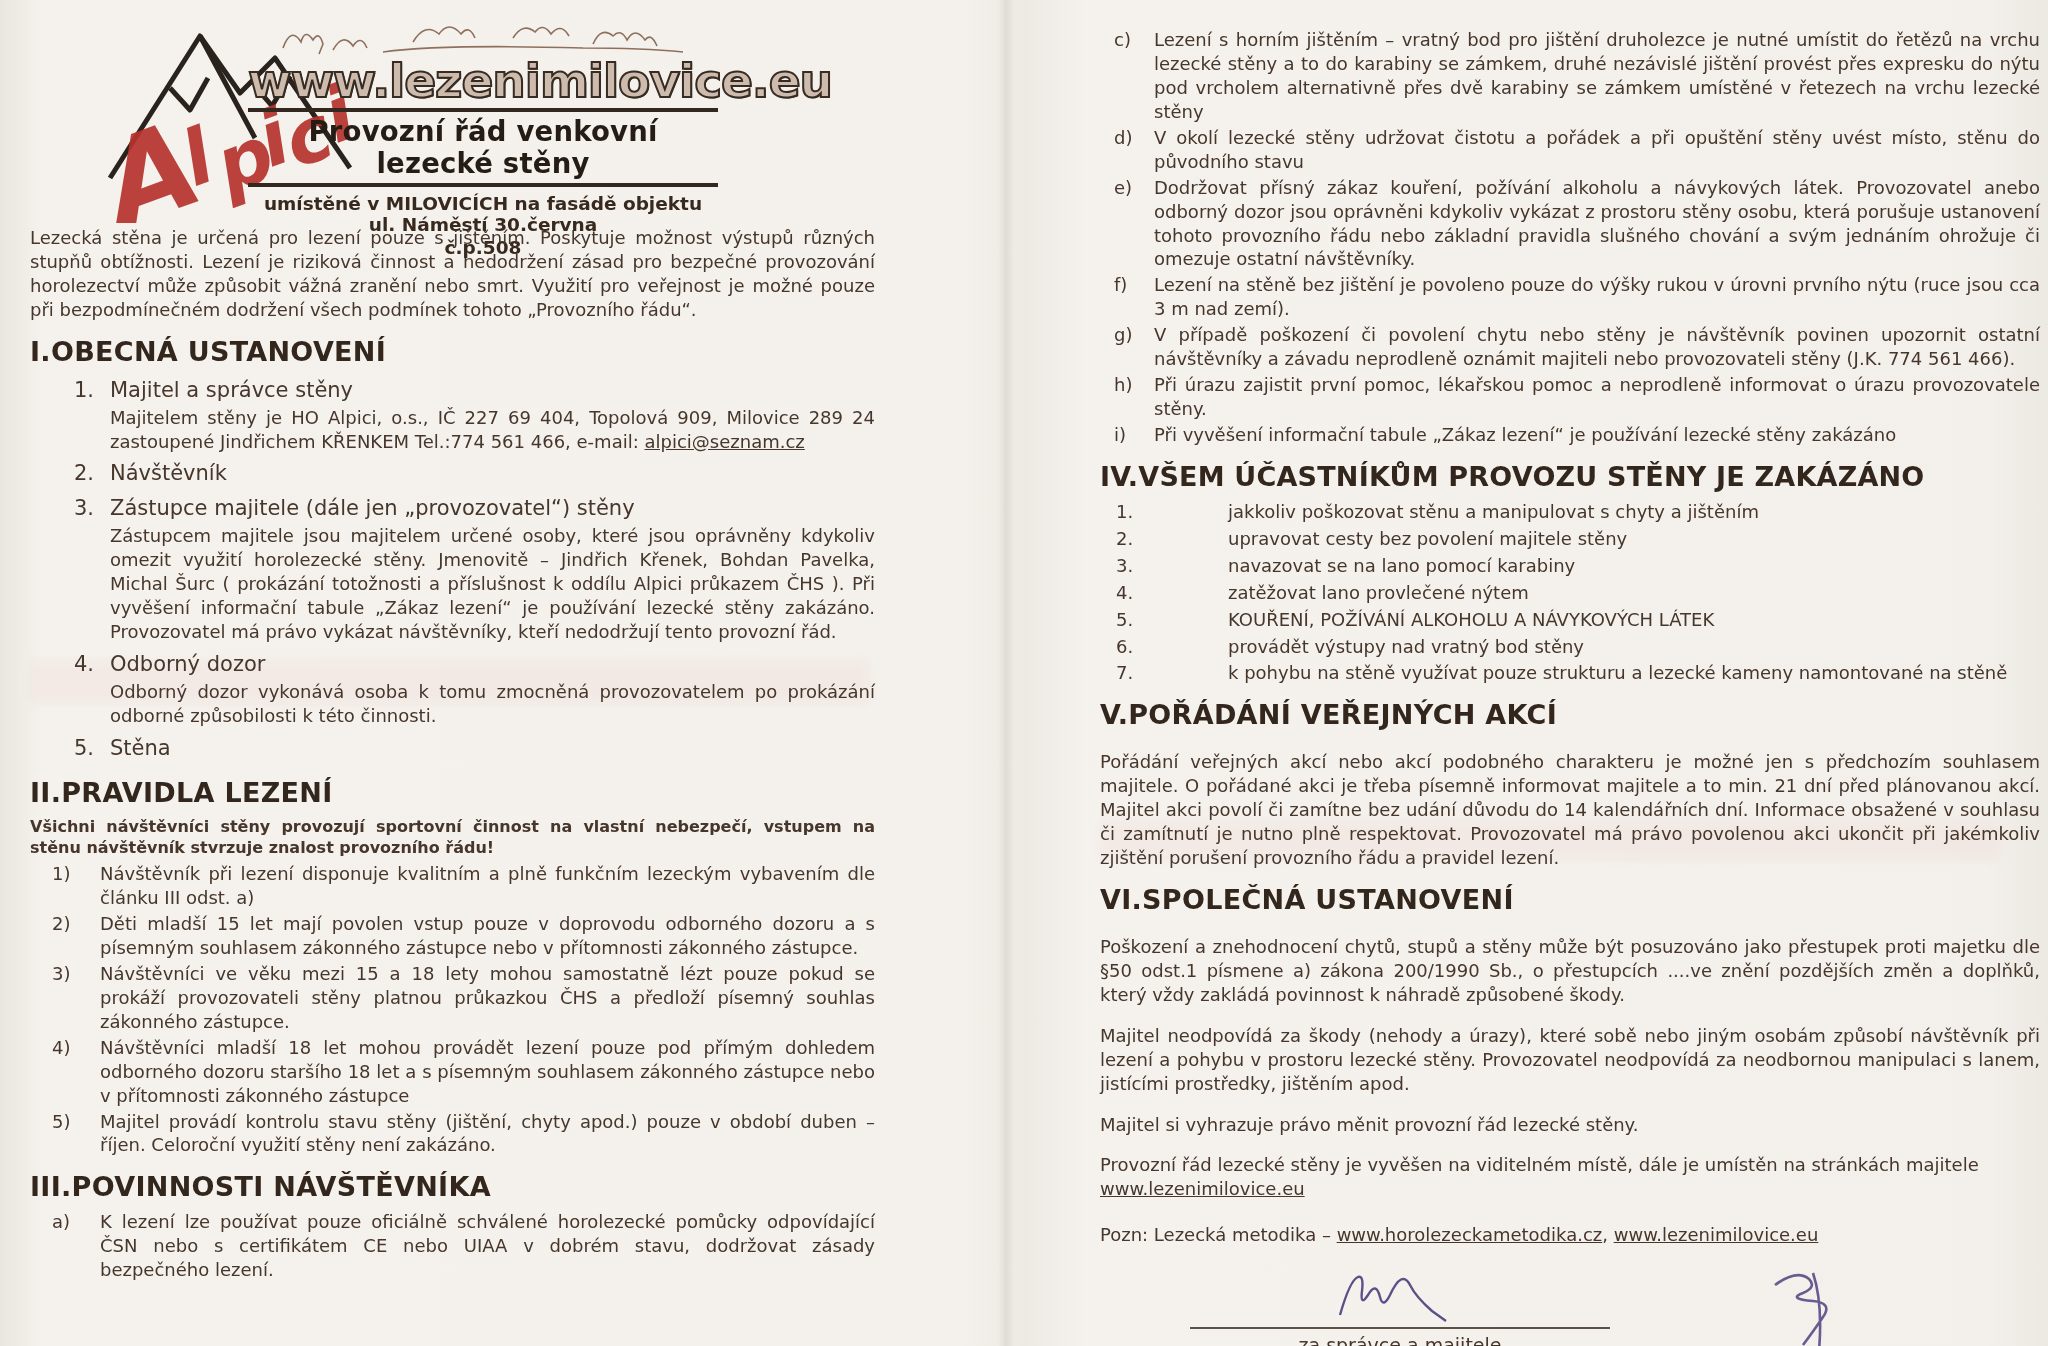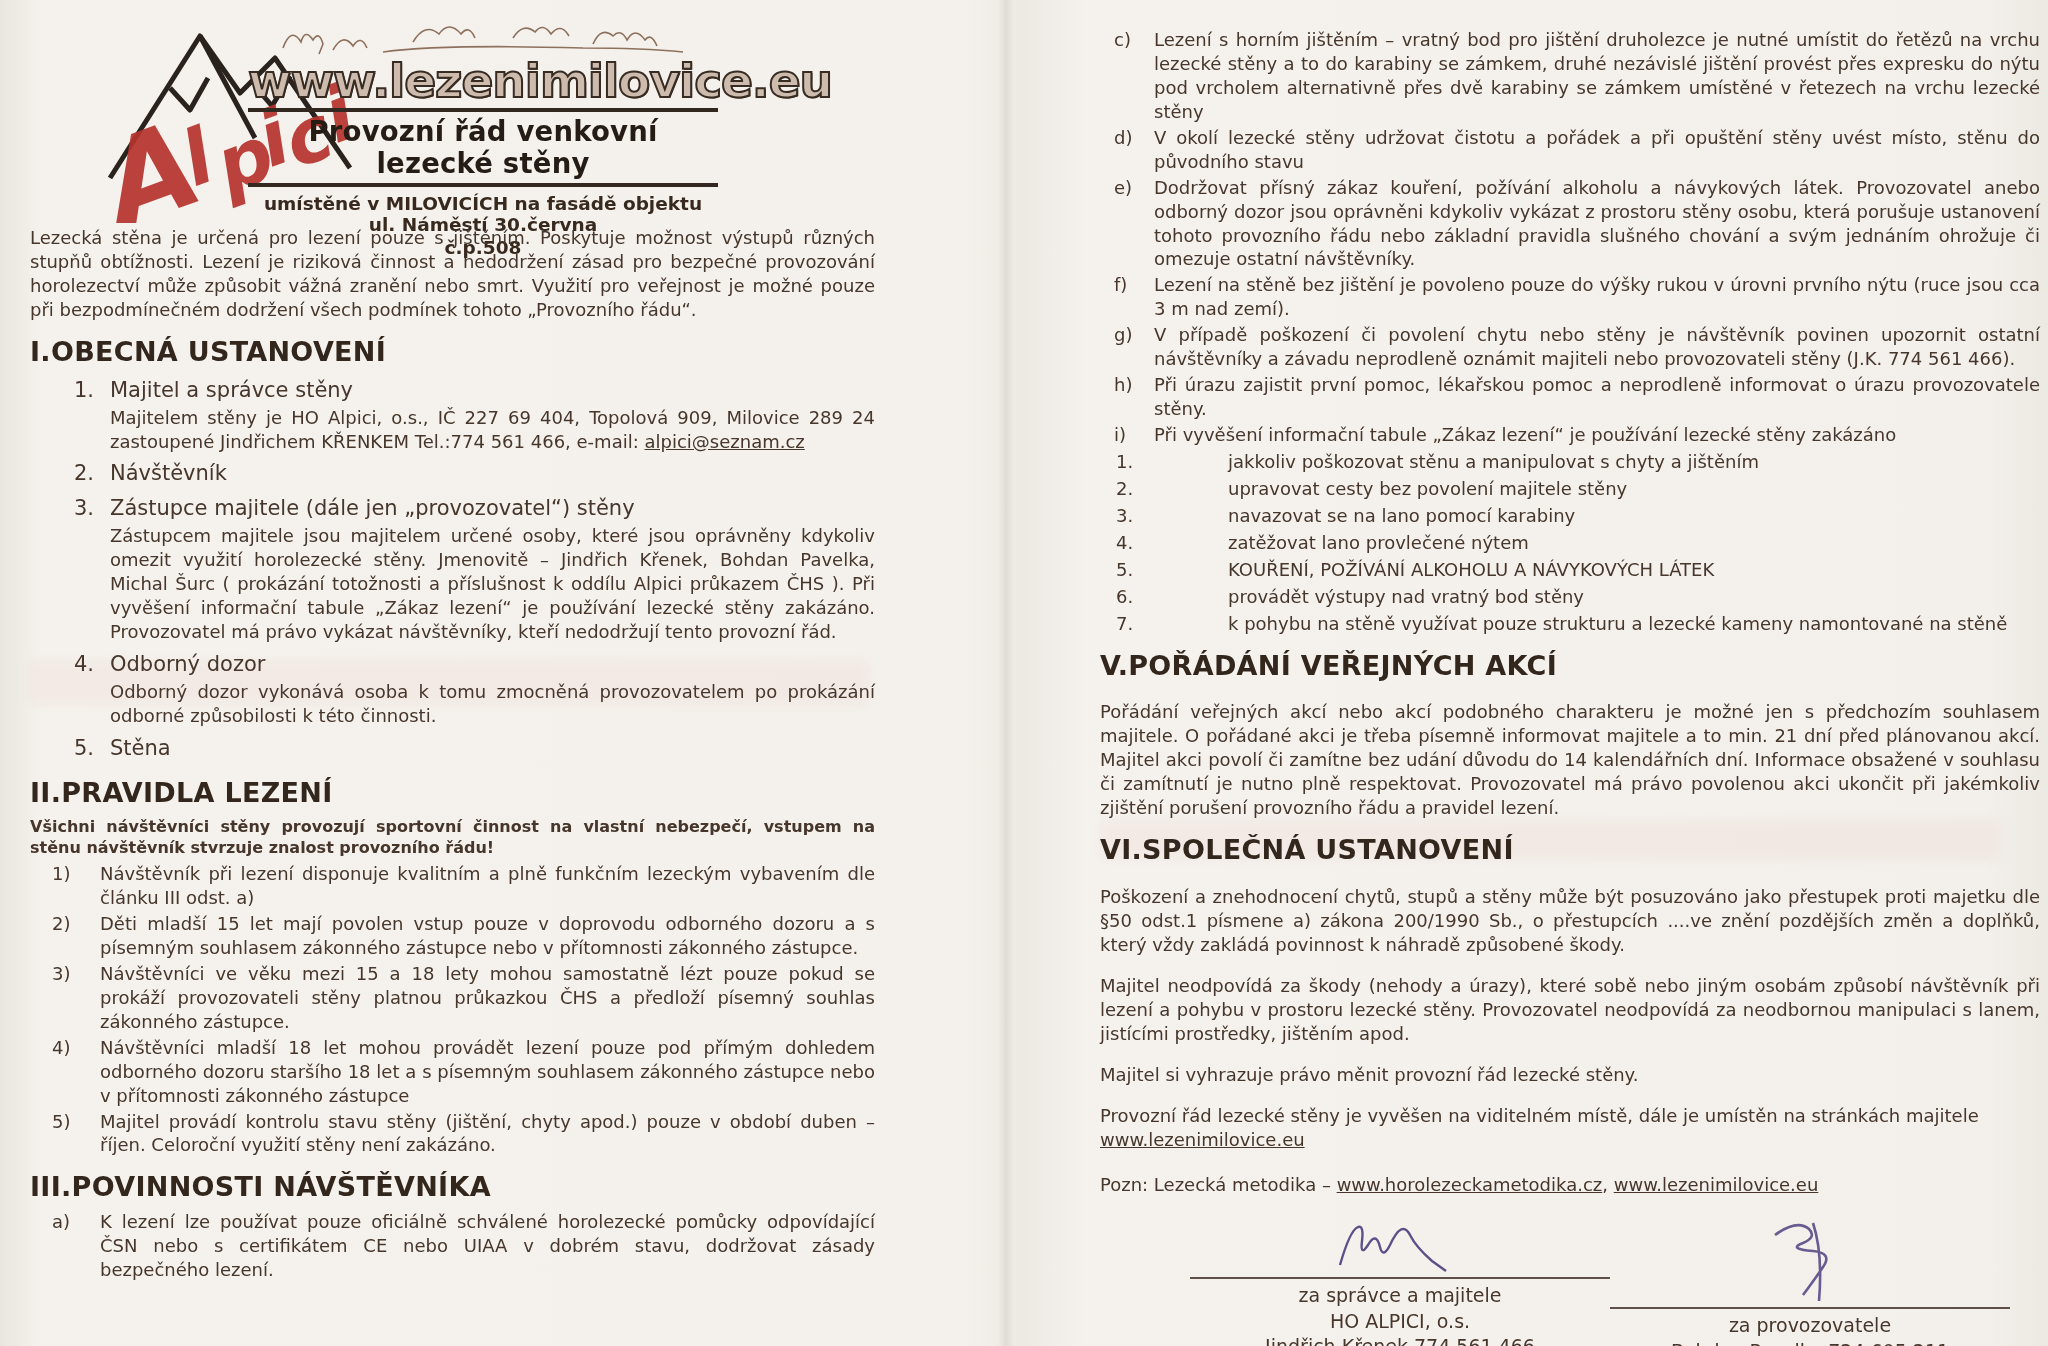--- a/index.html
+++ b/index.html
@@ -193,20 +193,21 @@
       <div class="li2">
           <span class="num" style="width:40px;">h)</span>
           <span class="txt">Při úrazu zajistit první pomoc, lékařskou pomoc a neprodleně informovat o úrazu provozovatele stěny.</span>
         </div>
       <div class="li2">
           <span class="num" style="width:40px;">i)</span>
           <span class="txt">Při vyvěšení informační tabule „Zákaz lezení“ je používání lezecké stěny zakázáno</span>
         </div>
     </div>
 
+    <div class="h2 cap">IV.VŠEM ÚČASTNÍKŮM PROVOZU STĚNY JE ZAKÁZÁNO</div>
     <div>
       <div class="li4">
           <span class="num">1.</span>
           <span class="txt">jakkoliv poškozovat stěnu a manipulovat s chyty a jištěním</span>
         </div>
       <div class="li4">
           <span class="num">2.</span>
           <span class="txt">upravovat cesty bez povolení majitele stěny</span>
         </div>
       <div class="li4">

